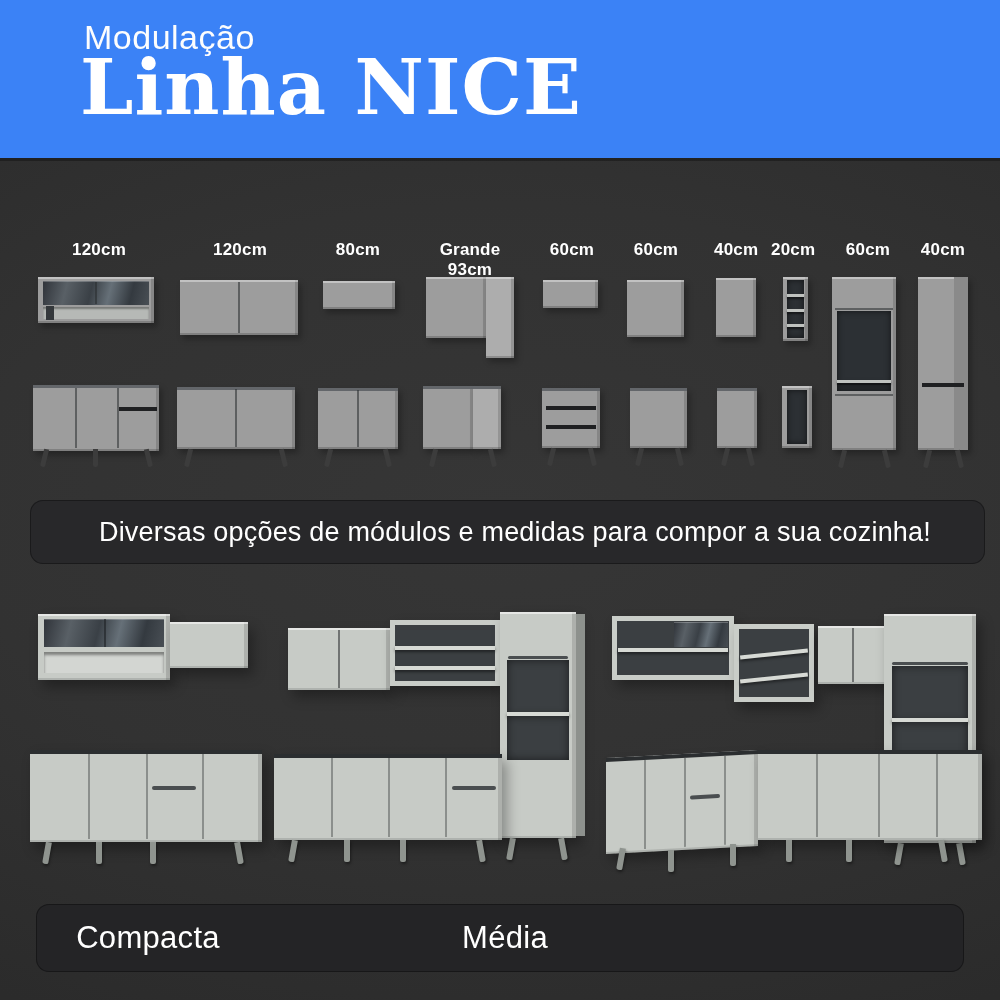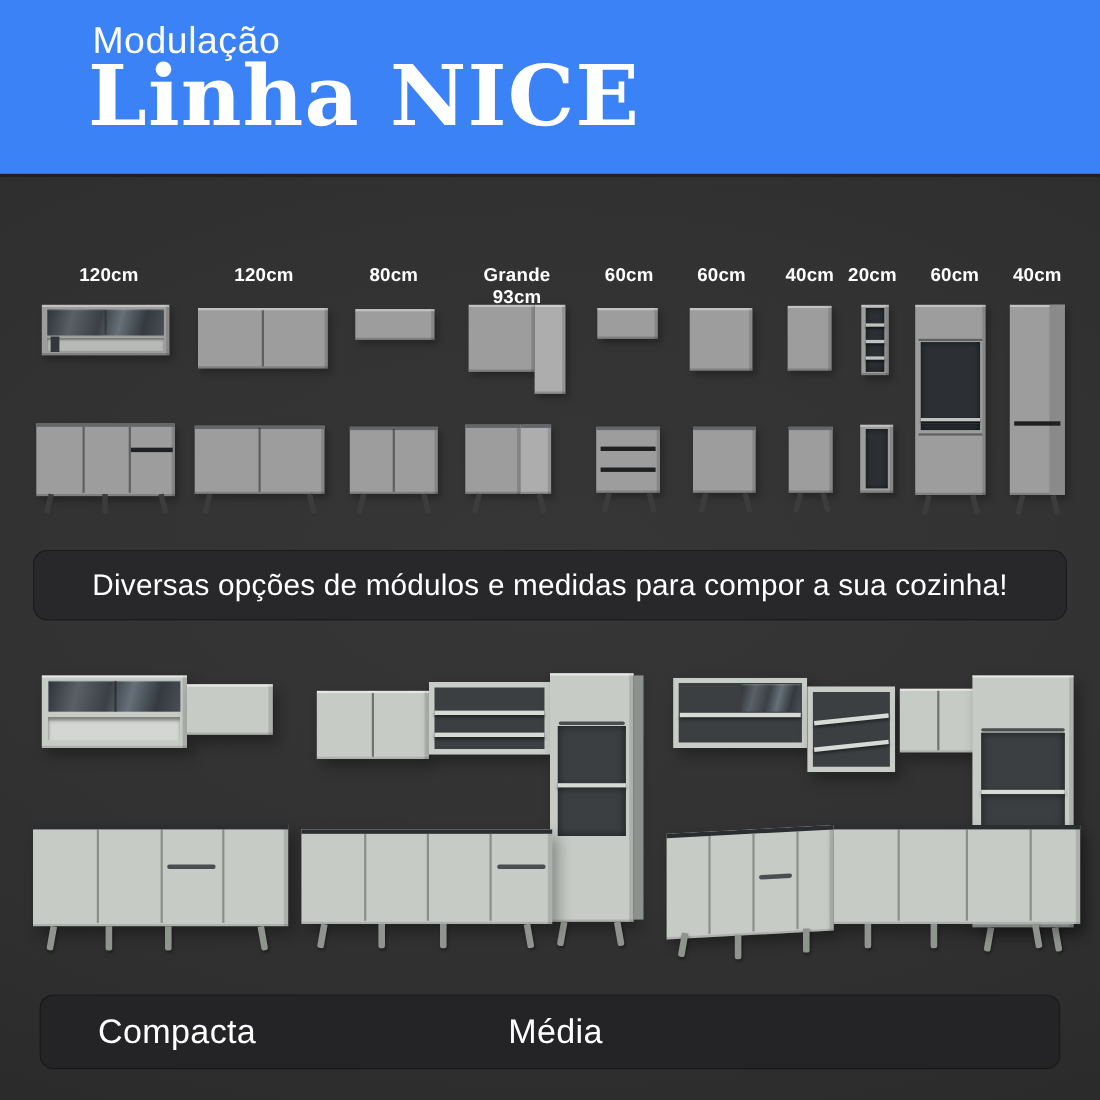--- a/index.html
+++ b/index.html
@@ -43,21 +43,21 @@
   .kcounter::before{content:"";position:absolute;left:0;right:0;top:0;height:4px;background:#2b2e30;}
   .kvl{position:absolute;top:4px;bottom:3px;width:2px;background:rgba(90,95,92,.55);}
   .kshelf{position:absolute;height:4px;background:#d7dad5;box-shadow:0 2px 3px rgba(0,0,0,.45);}
   .khandle{position:absolute;height:4px;background:#4a4e50;border-radius:2px;}
   .kleg{position:absolute;width:6px;height:22px;background:#8f948f;border-radius:0 0 2px 2px;
         box-shadow:1px 2px 3px rgba(0,0,0,.4);}
   .kleg.tl{transform:rotate(10deg);} .kleg.tr{transform:rotate(-10deg);}
   .kside{position:absolute;background:#8d918d;}
   
   .banner{position:absolute;left:30px;top:500px;width:940px;height:64px;background:#28282a;
-          border-radius:13px;box-shadow:inset 0 0 0 1px rgba(0,0,0,.35);}
+          border-radius:13px;box-shadow:inset 0 0 0 1px rgba(0,0,0,.35);padding-left:15px;}
   .banner span{display:block;width:100%;height:64px;line-height:64px;text-align:center;
                color:#ffffff;font-size:27px;letter-spacing:.2px;}
   .bottombar{position:absolute;left:36px;top:904px;width:928px;height:68px;background:#242426;
              border-radius:13px;box-shadow:inset 0 0 0 1px rgba(0,0,0,.35);}
   .kname{position:absolute;top:904px;height:68px;line-height:68px;text-align:center;
          color:#ffffff;font-size:31px;letter-spacing:.3px;}
 </style>
 </head>
 <body>
 
@@ -233,16 +233,16 @@
     <div class="kvl" style="left:178px"></div>
   </div>
   <div class="kleg tl" style="left:618px;top:848px"></div>
   <div class="kleg" style="left:668px;top:850px"></div>
   <div class="kleg" style="left:730px;top:844px"></div>
   <div class="kleg" style="left:786px;top:840px"></div>
   <div class="kleg" style="left:846px;top:840px"></div>
   <div class="kleg tr" style="left:940px;top:840px"></div>
 
   <div class="bottombar"></div>
-  <div class="kname" style="left:61px;width:200px">Compacta</div>
+  <div class="kname" style="left:48px;width:200px">Compacta</div>
   <div class="kname" style="left:405px;width:200px">Média</div>
 
 </div>
 
 </body></html>

